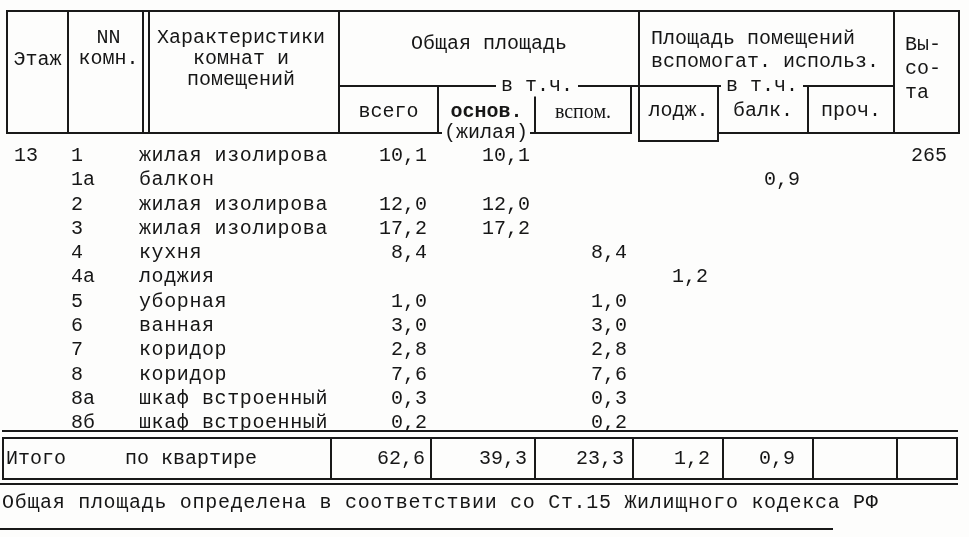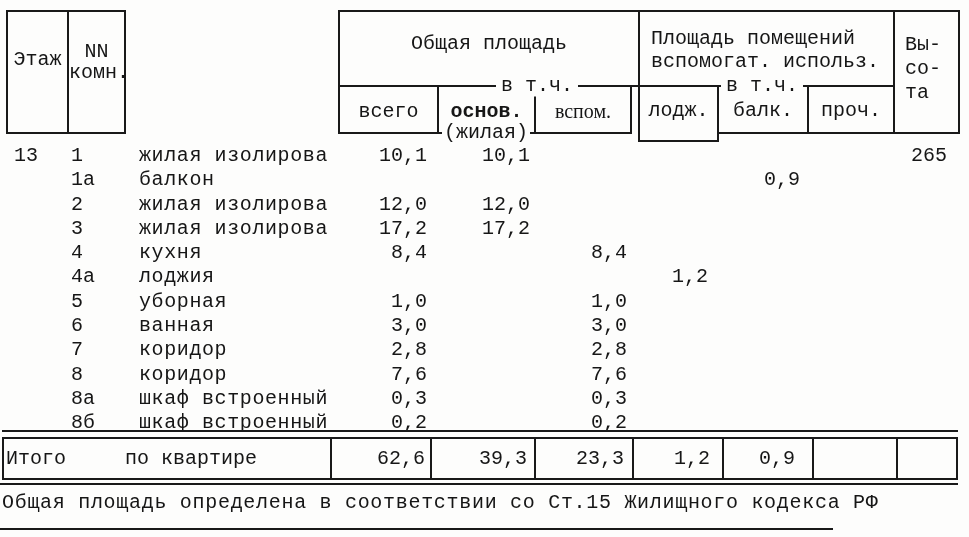--- a/index.html
+++ b/index.html
@@ -17,21 +17,21 @@
   .hcell{
     position:absolute;
     border:2px solid #191919;
     box-sizing:border-box;
     text-align:center;
     white-space:pre-line;
     line-height:21px;
     background:transparent;
   }
   #h-floor{left:6px;top:10px;width:63px;height:124px;padding-top:37px;}
-  #h-room{left:67px;top:10px;width:59px;height:124px;padding-top:29px;}
+  #h-room{left:67px;top:10px;width:83px;height:124px;padding-top:15px;}
   #h-char{left:142px;top:10px;width:198px;height:124px;padding-top:15px;}
   #h-totgrp{left:338px;top:10px;width:302px;height:77px;padding-top:21px;}
   #h-vsego{left:338px;top:85px;width:101px;height:49px;padding-top:14px;}
   #h-osnov{left:437px;top:85px;width:99px;height:49px;padding-top:14px;font-weight:bold;}
   #h-vspom{left:534px;top:85px;width:98px;height:49px;padding-top:14px;font-family:Liberation Serif, serif;}
   #h-auxgrp{left:638px;top:10px;width:257px;height:77px;padding-top:15px;line-height:23px;text-align:left;padding-left:11px;}
   #h-lod{left:638px;top:85px;width:81px;height:57px;padding-top:13px;}
   #h-balk{left:717px;top:85px;width:92px;height:49px;padding-top:13px;}
   #h-proch{left:807px;top:85px;width:88px;height:49px;padding-top:13px;}
   #h-hgt{left:893px;top:10px;width:67px;height:124px;padding-top:21px;line-height:24px;text-align:left;padding-left:10px;}
@@ -76,20 +76,23 @@
   #footnote-underline{left:0px;top:528px;width:833px;}
 </style>
 </head>
 <body>
 
 <div class="page">
 
   <div class="hcell" id="h-floor">Этаж</div>
   <div class="hcell" id="h-room">NN
 комн.</div>
+  <div class="hcell" id="h-char">Характеристики
+комнат и
+помещений</div>
   <div class="hcell" id="h-totgrp">Общая площадь</div>
   <div class="hcell" id="h-vsego">всего</div>
   <div class="hcell" id="h-osnov">основ.</div>
   <div class="hcell" id="h-vspom">вспом.</div>
   <div class="hcell" id="h-auxgrp">Площадь помещений
 вспомогат. использ.</div>
   <div class="hcell" id="h-lod">лодж.</div>
   <div class="hcell" id="h-balk">балк.</div>
   <div class="hcell" id="h-proch">проч.</div>
   <div class="hcell" id="h-hgt">Вы-

